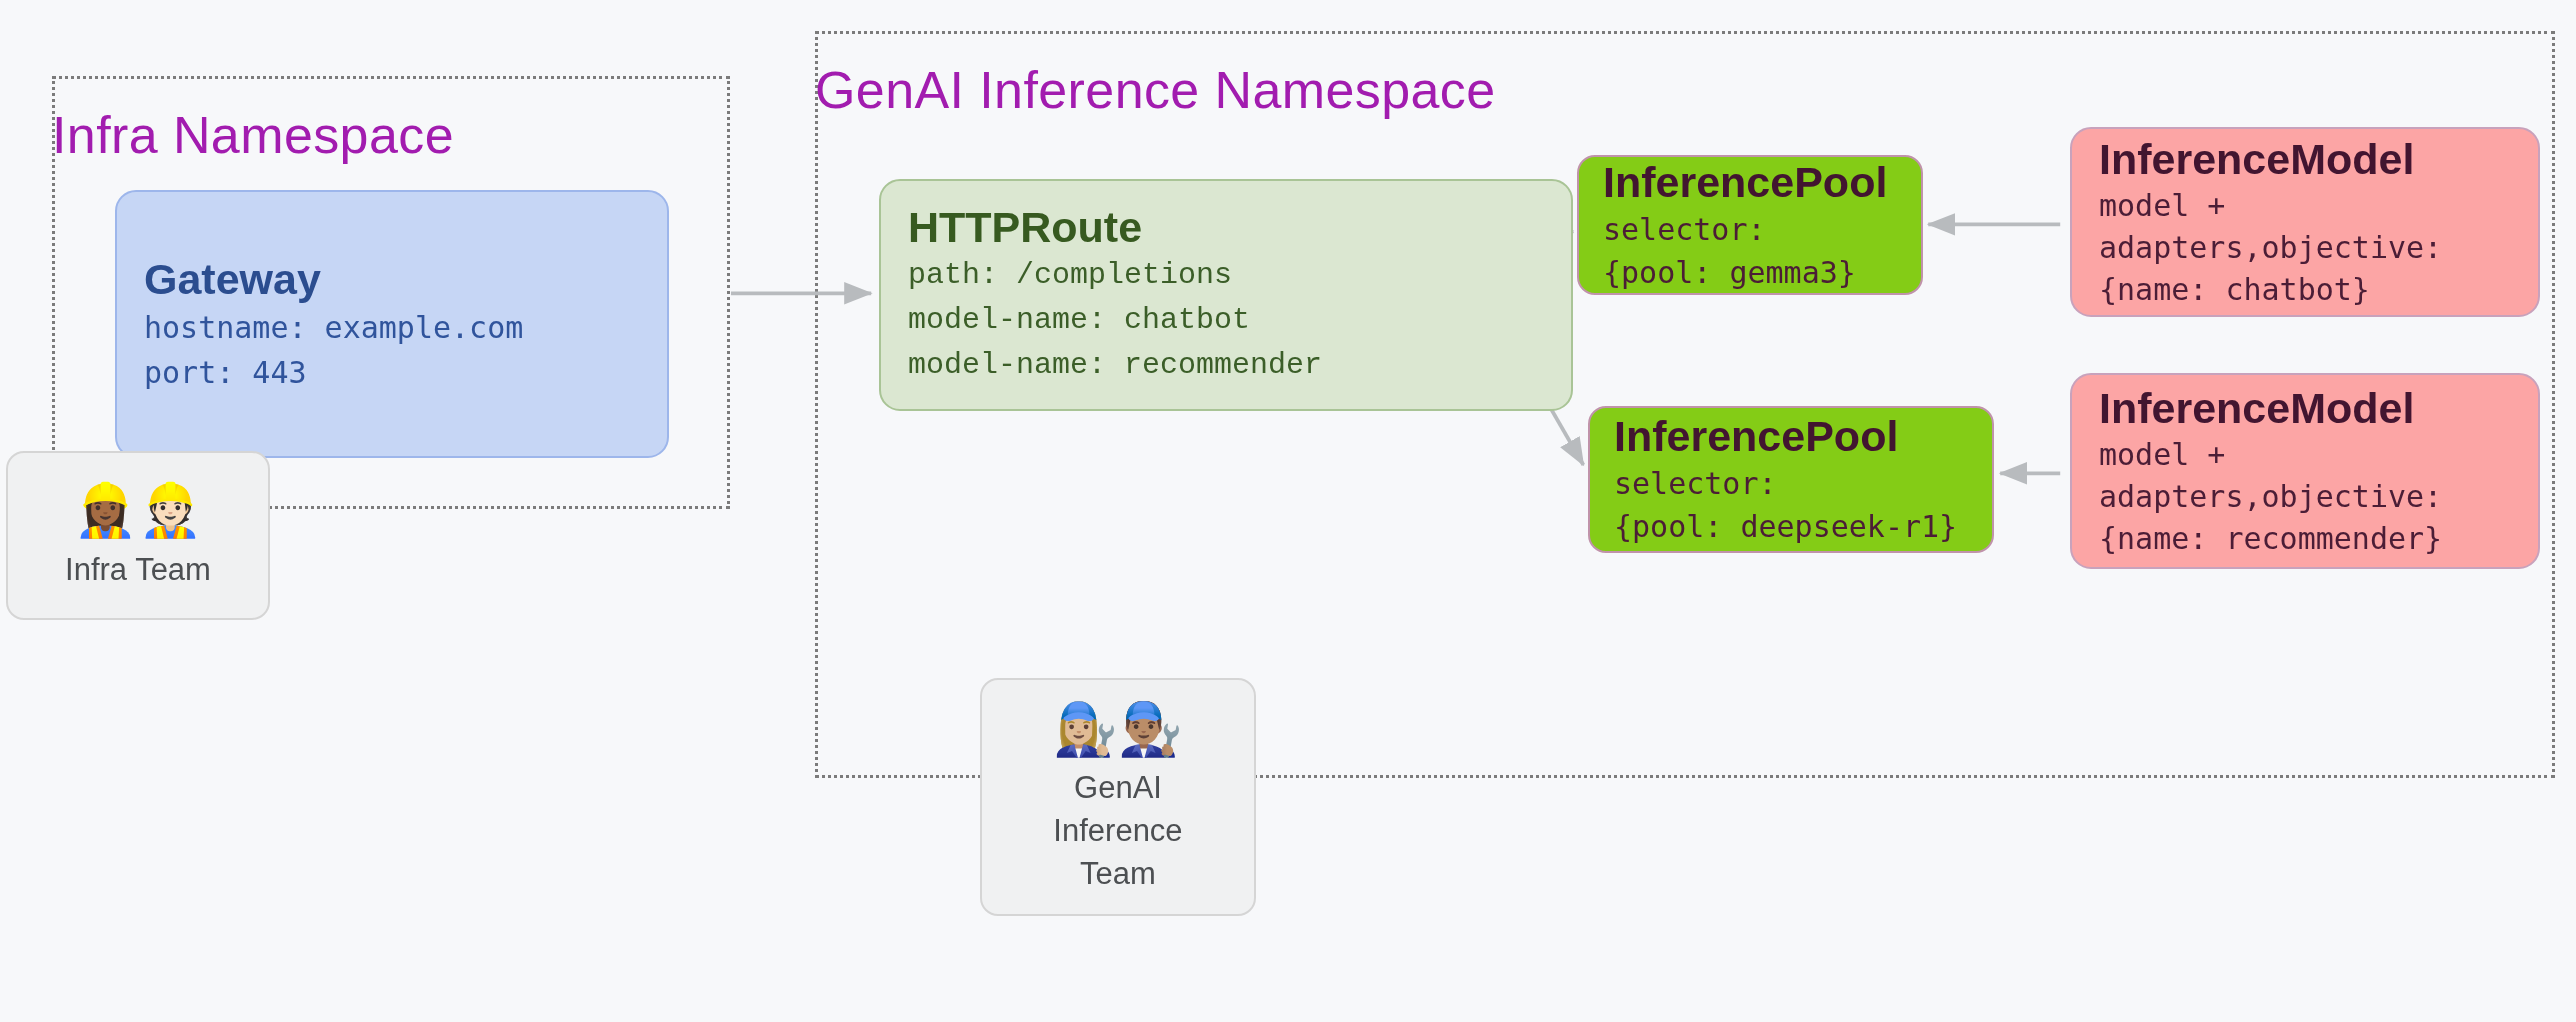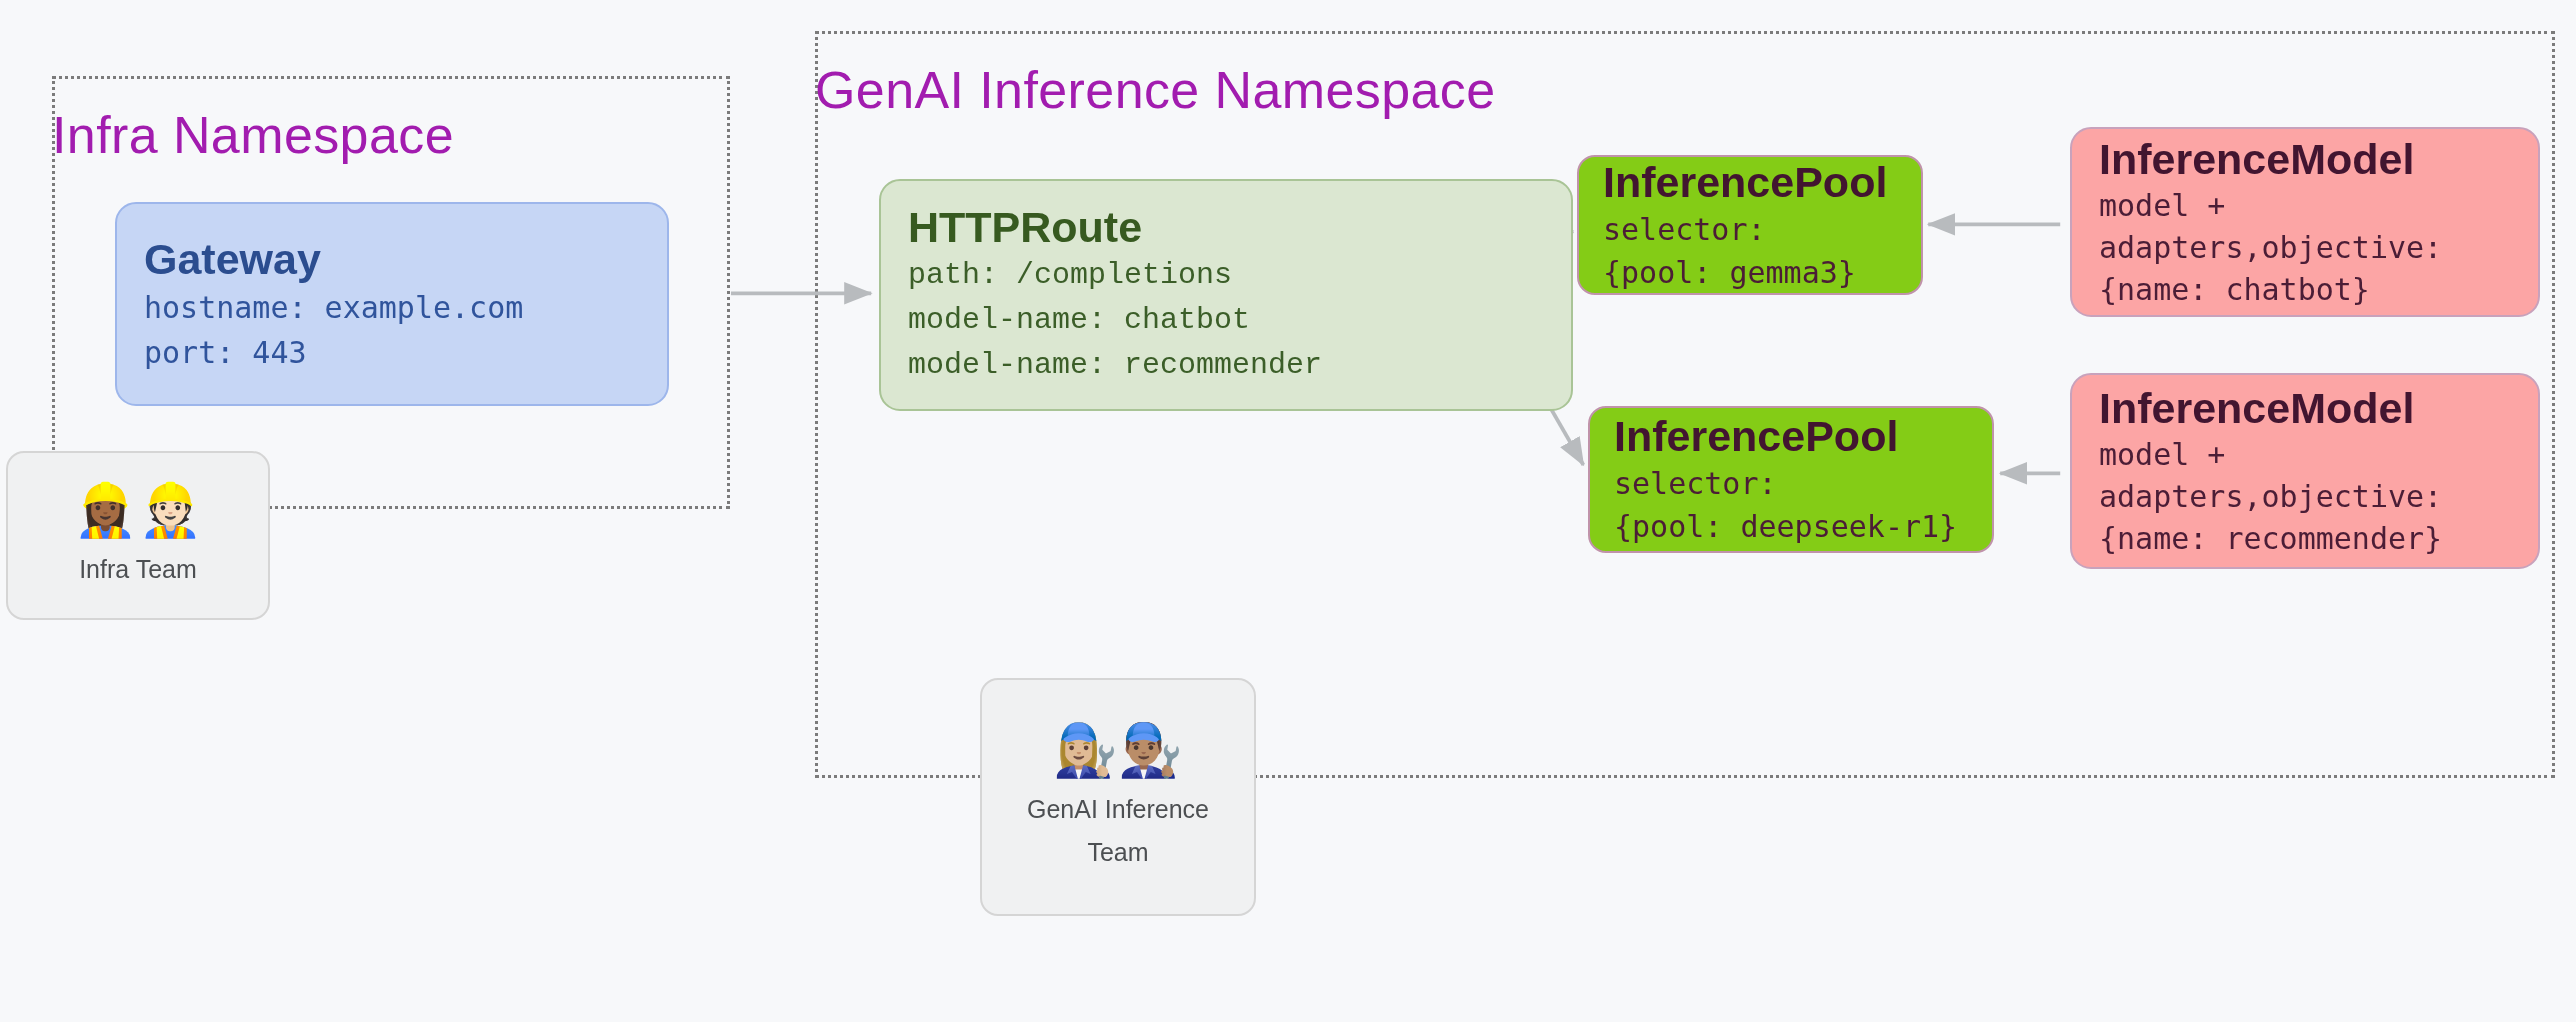--- a/index.html
+++ b/index.html
@@ -40,21 +40,21 @@
   .node-pool .title,.node-model .title{color:#421530;}
   .node-pool .mono,.node-model .mono{color:#4b1d36;}
   
   .team{
     position:absolute;box-sizing:border-box;background:#f0f1f2;
     border:2.2px solid #d5d5d5;border-radius:18px;
     display:flex;flex-direction:column;align-items:center;justify-content:center;
   }
   .team .emojis{font-size:52px;line-height:60px;white-space:nowrap;}
   .team .team-label{
-    color:#4c4f52;font-size:25px;line-height:43px;text-align:center;margin-top:7.5px;
+    color:#4c4f52;font-size:31px;line-height:43px;text-align:center;margin-top:7.5px;
   }
   .team-genai .team-label{max-width:187px;text-align:center;}
 </style>
 </head>
 <body>
 
 <div id="canvas">
 
   <div class="namespace" style="left:52px;top:76px;width:678px;height:433px;"></div>
   <div class="ns-title" style="left:52px;top:105px;width:678px;">Infra Namespace</div>
@@ -68,21 +68,21 @@
         <path d="M0,0 L38,15 L0,30 z" fill="#b8bbbe"></path>
       </marker>
     </defs>
     <line x1="975" y1="391" x2="1162" y2="391" marker-end="url(#arrow)"></line>
     <line x1="1980" y1="391" x2="2098" y2="308" marker-end="url(#arrow)"></line>
     <line x1="1980" y1="391" x2="2112" y2="620" marker-end="url(#arrow)"></line>
     <line x1="2748" y1="299" x2="2572" y2="299" marker-end="url(#arrow)"></line>
     <line x1="2748" y1="631" x2="2668" y2="631" marker-end="url(#arrow)"></line>
   </svg>
 
-  <div class="node node-gateway" style="left:115px;top:190px;width:554px;height:204px;margin-top:12px;">
+  <div class="node node-gateway" style="left:115px;top:190px;width:554px;height:268px;">
 
     <div class="title">Gateway</div>
     <div class="mono">hostname: example.com</div>
     <div class="mono">port: 443</div>
   </div>
 
   <div class="node node-httproute" style="left:879px;top:179px;width:694px;height:232px;">
     <div class="title">HTTPRoute</div>
     <div class="mono">path: /completions</div>
     <div class="mono">model-name: chatbot</div>

